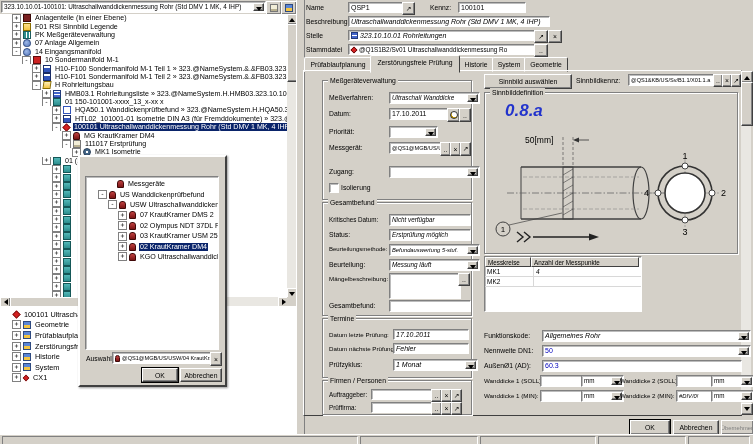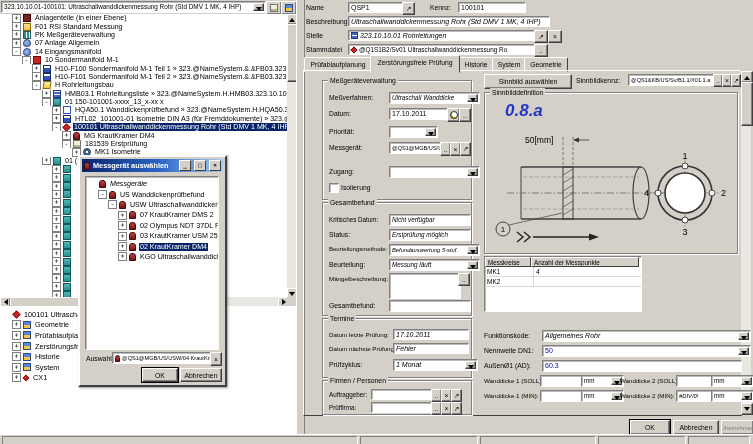--- a/index.html
+++ b/index.html
@@ -93,21 +93,21 @@
   <div class="abs white tree-area" style="left:0;top:14px;width:287px;height:283px;overflow:hidden">
 
   <div class="trow" style="padding-left: 12px;">
         <span class="exp">+</span>
         <span class="ic ic-anlage"></span>
         <span class="lab">Anlagenteile (in einer Ebene)</span>
       </div>
       <div class="trow" style="padding-left: 12px;">
         <span class="exp">+</span>
         <span class="ic ic-folder"></span>
-        <span class="lab">F01   RSI Standard Messung</span>
+        <span class="lab">F01   RSI Sinnbild Legende</span>
       </div>
       <div class="trow" style="padding-left: 12px;">
         <span class="exp">+</span>
         <span class="ic ic-grid"></span>
         <span class="lab">PK   Meßgeräteverwaltung</span>
       </div>
       <div class="trow" style="padding-left: 12px;">
         <span class="exp">+</span>
         <span class="ic ic-jug"></span>
         <span class="lab">07   Anlage Allgemein</span>
@@ -163,21 +163,21 @@
         <span class="lab">100101   Ultraschallwanddickenmessung Rohr (Std DMV 1 MK, 4 IHP)</span>
       </div>
       <div class="trow" style="padding-left: 62px;">
         <span class="exp">+</span>
         <span class="ic ic-probe"></span>
         <span class="lab">MG   KrautKramer DM4</span>
       </div>
       <div class="trow" style="padding-left: 62px;">
         <span class="exp">-</span>
         <span class="ic ic-note"></span>
-        <span class="lab">181539   Erstprüfung</span>
+        <span class="lab">111017   Erstprüfung</span>
       </div>
       <div class="trow" style="padding-left: 72px;">
         <span class="exp">+</span>
         <span class="ic ic-mk"></span>
         <span class="lab">MK1   Isometrie</span>
       </div>
       <div class="trow" style="padding-left: 42px;">
         <span class="exp">+</span>
         <span class="ic ic-teal"></span>
         <span class="lab">01 (150\-)   Rohrleitungsabschnitt</span>
@@ -642,30 +642,23 @@
 
   <div class="abs" style="left:0;top:434px;width:753px;height:10px;background:#d4d0c8;border-top:1px solid #fff">
     <span class="statuspane" style="left:2px;top:1px;width:354px"></span>
     <span class="statuspane" style="left:360px;top:1px;width:116px"></span>
     <span class="statuspane" style="left:480px;top:1px;width:114px"></span>
     <span class="statuspane" style="left:598px;top:1px;width:86px"></span>
     <span class="statuspane" style="left:688px;top:1px;width:60px"></span>
   </div>
 
   <div class="dialog">
-    <div class="dtitle">
-      <span class="ic ic-probe" style="width:6px;height:8px;margin:0"></span>
-      <span style="flex:1;overflow:hidden">Messgerät auswählen</span>
-      <span class="dtbtn">_</span>
-      <span class="dtbtn">□</span>
-      <span class="dtbtn">×</span>
-    </div>
     <div class="abs white sunk dlist" style="left:5px;top:19px;width:132px;height:170px;overflow:hidden;padding-top:2px">
 
-    <div class="trow" style="padding-left: 2px; font-style: italic;">
+    <div class="trow" style="padding-left: 20px;">
           <span class="exp hide"></span>
           <span class="ic ic-probe"></span>
           <span class="lab">Messgeräte</span>
         </div>
         <div class="trow" style="padding-left: 12px;">
           <span class="exp">-</span>
           <span class="ic ic-probe"></span>
           <span class="lab">US   Wanddickenprüfbefund</span>
         </div>
         <div class="trow" style="padding-left: 22px;">

